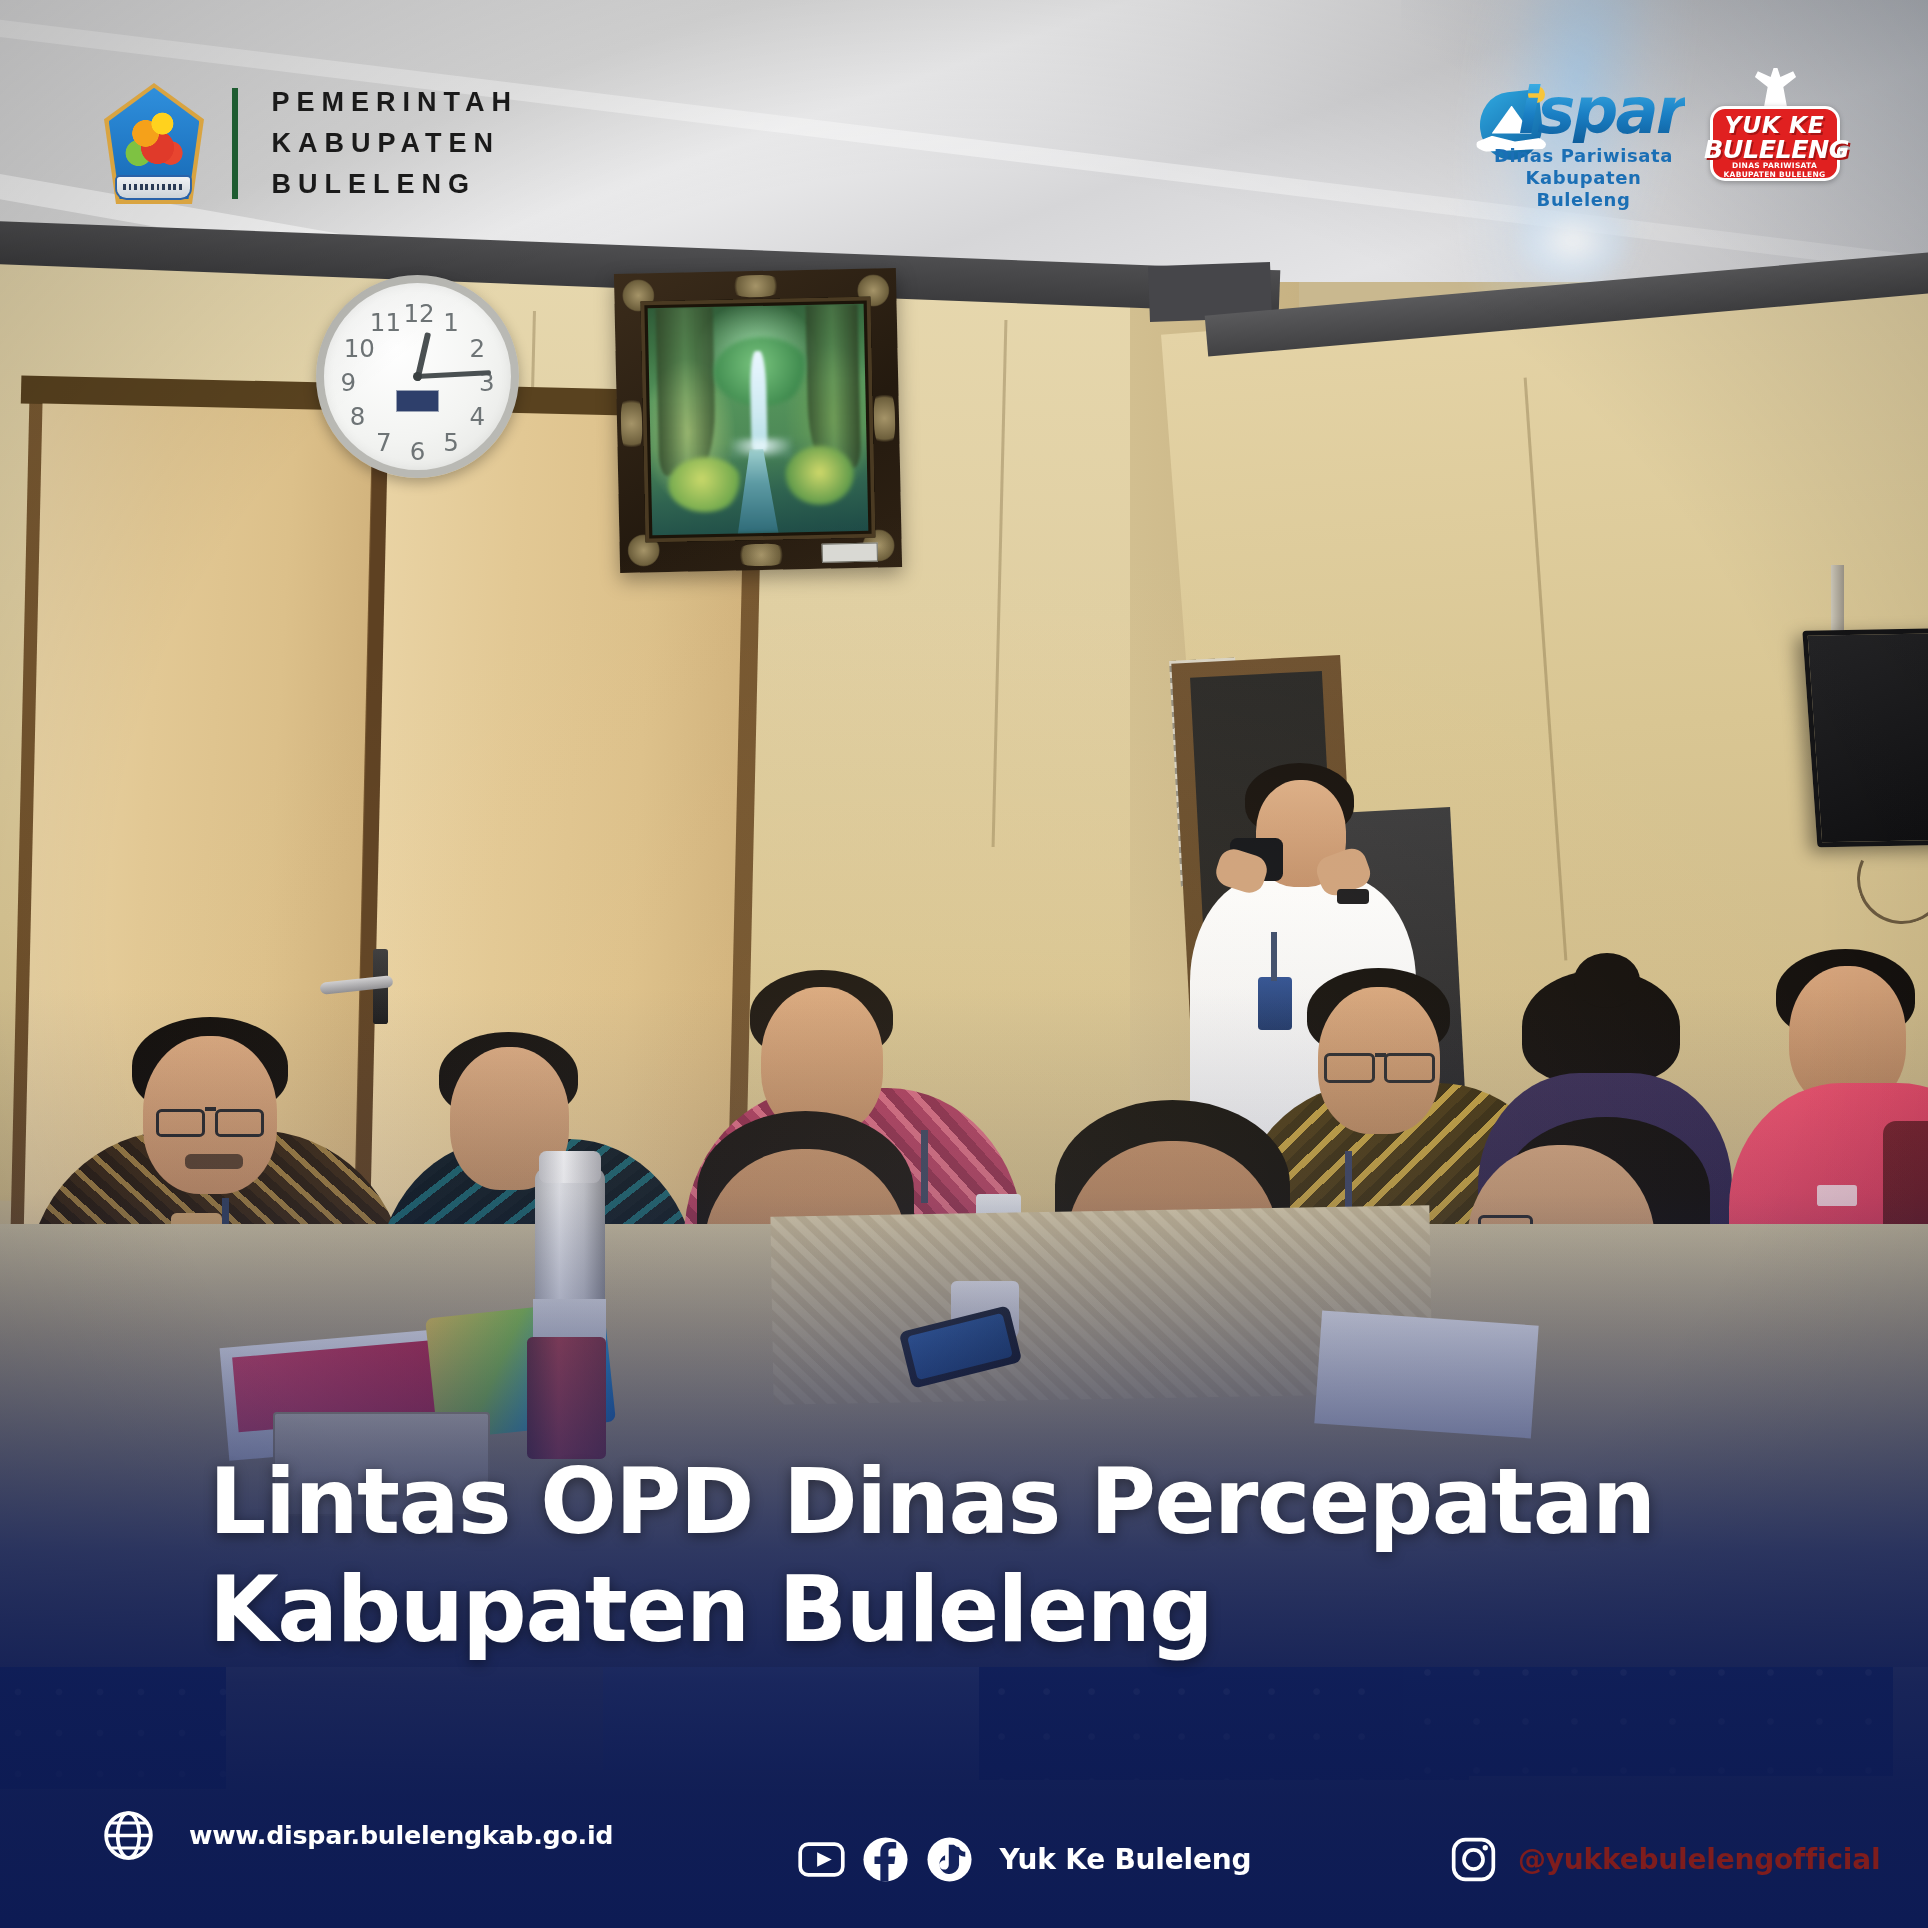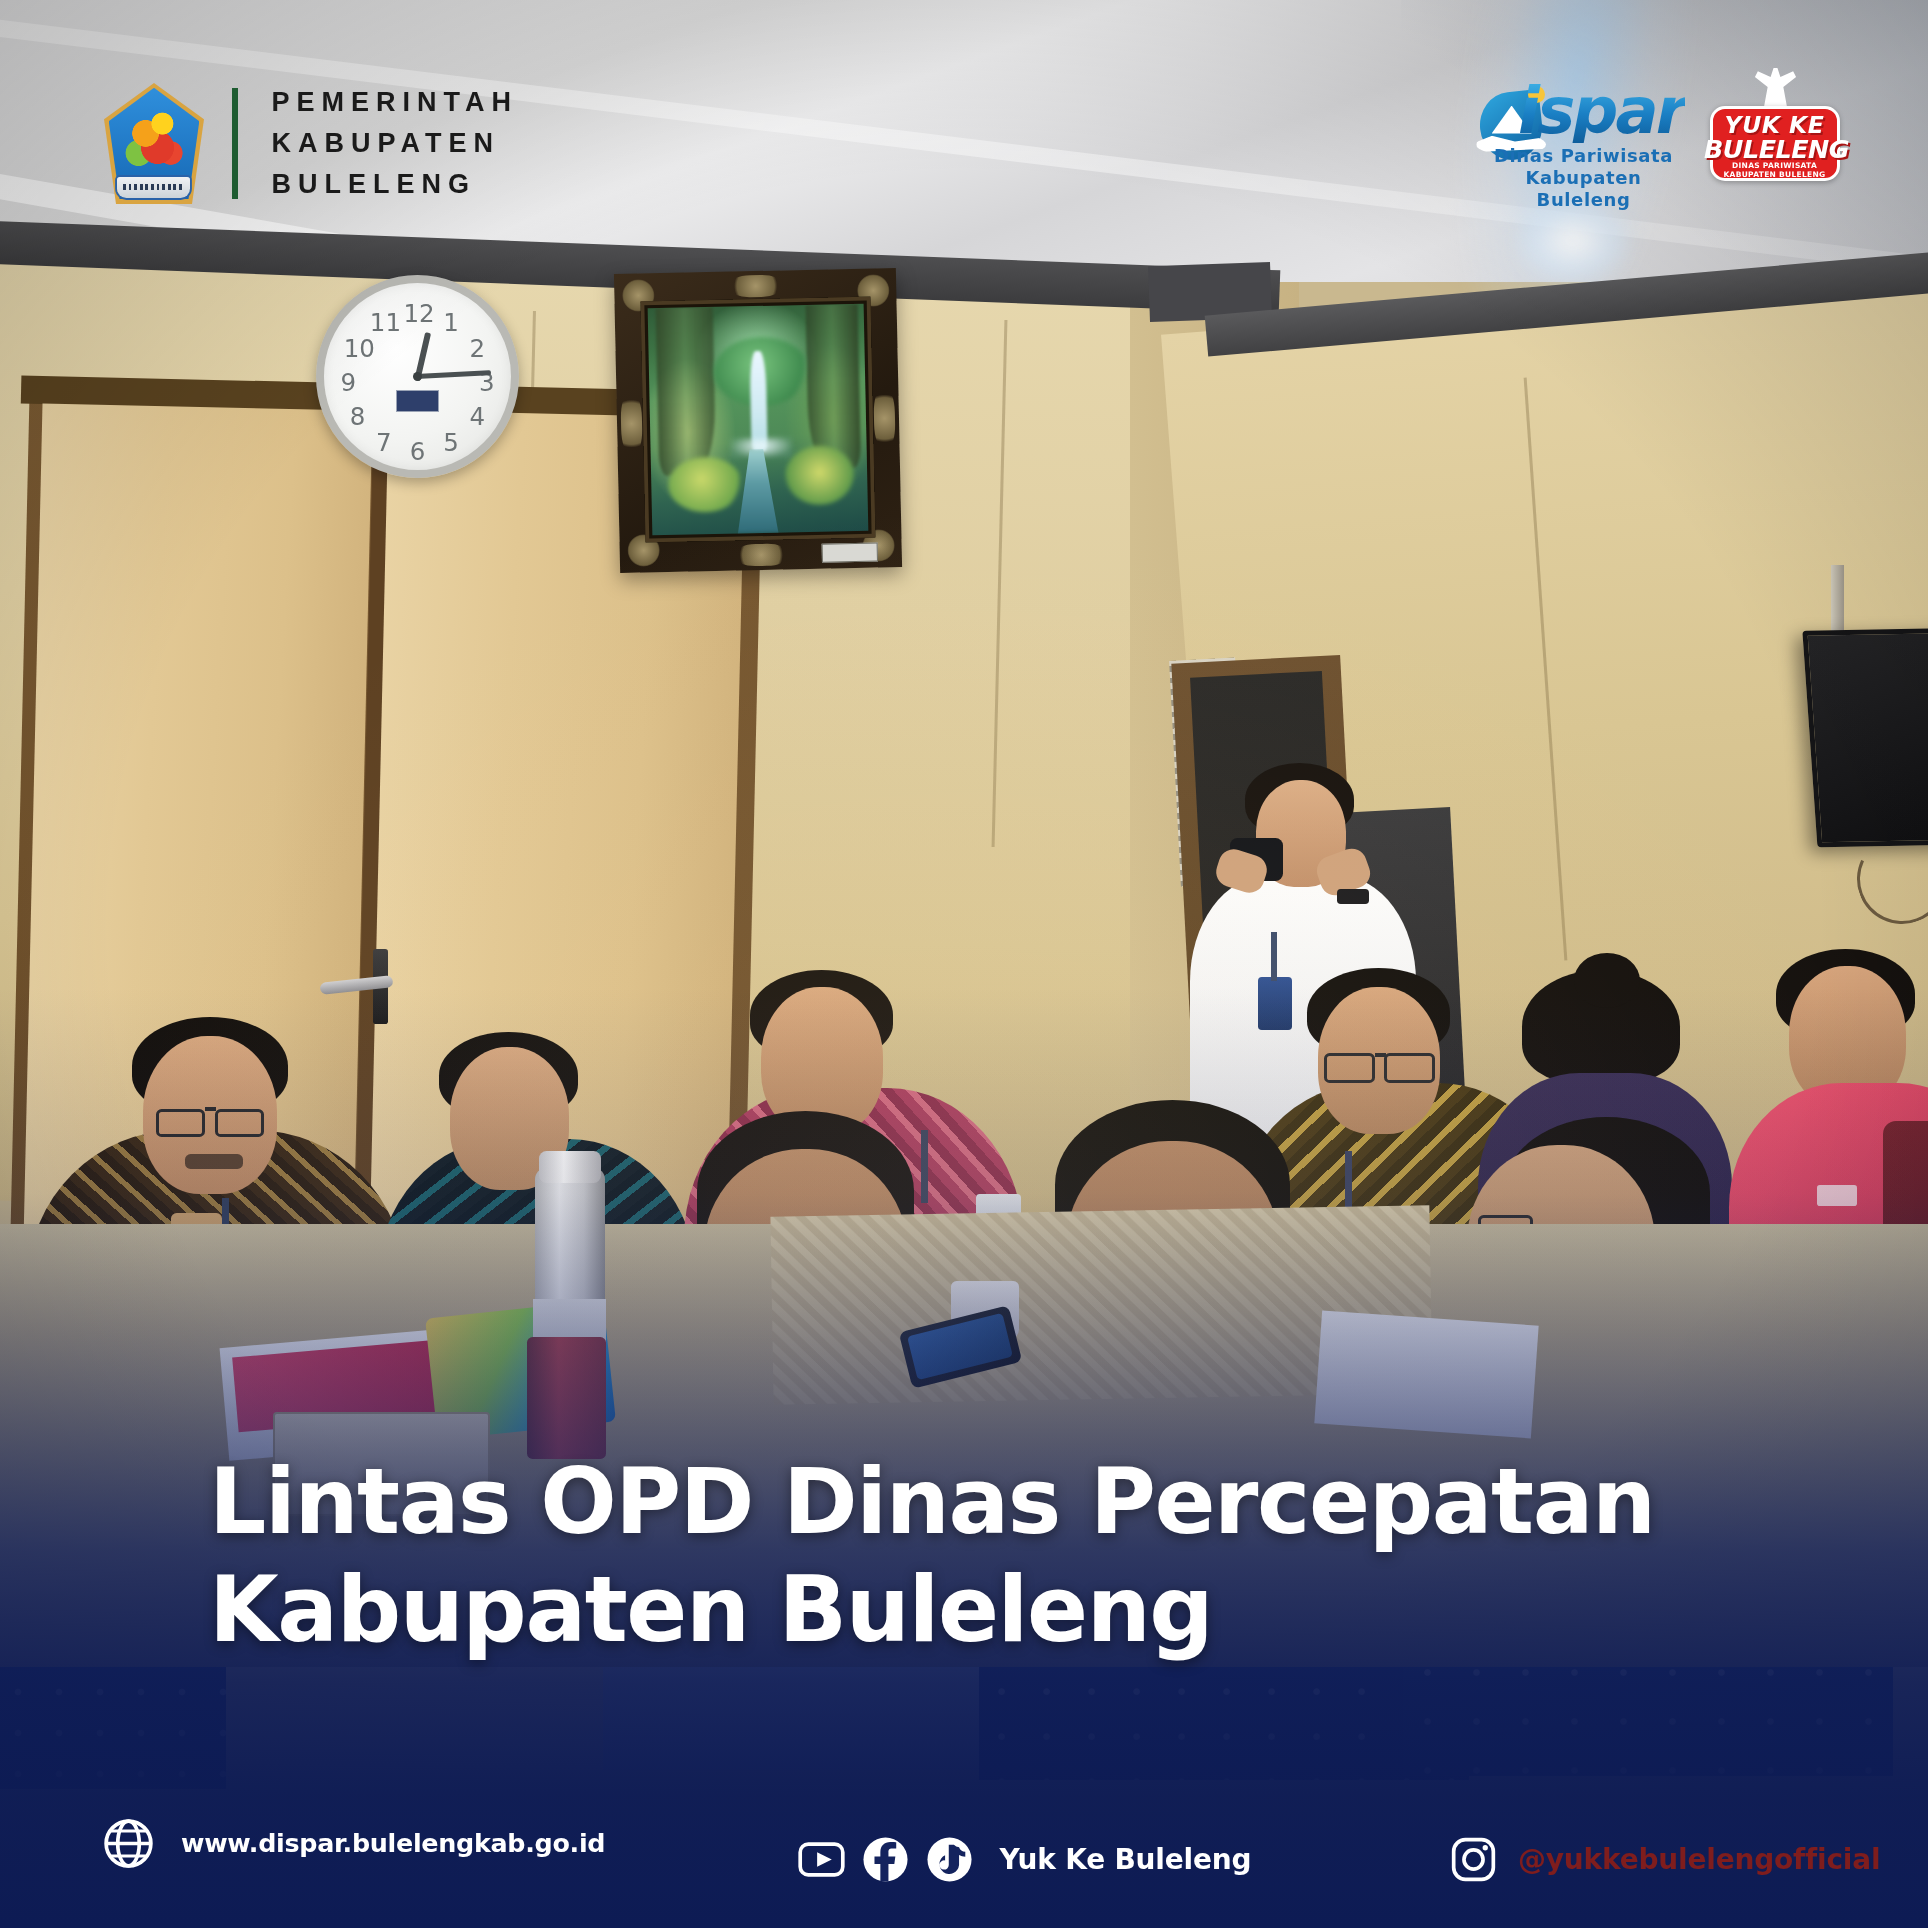--- a/index.html
+++ b/index.html
@@ -459,21 +459,21 @@
     letter-spacing:-1.4px;
     text-shadow:0 2.8px 13px rgba(0,0,0,.45);
   }
   .title span { display:block; }
 
   
   .footer {
     position:absolute; left:0; bottom:0; width:1928px; height:158px;
     display:flex; align-items:center;
   }
-  .f-web { position:absolute; left:102px; top:47px; display:flex; align-items:center; gap:26px; }
+  .f-web { position:absolute; left:102px; top:39px; display:flex; align-items:center; gap:34px; }
   .globe-icon { width:53px; height:53px; flex:none; }
   .f-urls { display:flex; flex-direction:column; gap:5.6px; }
   .f-url {
     color:#ffffff; font-family:"DejaVu Sans", sans-serif;
     font-weight:bold; font-size:25.4px; letter-spacing:-0.3px; line-height:1.12;
   }
   .f-social { position:absolute; left:798px; top:66px; display:flex; align-items:center; gap:17px; }
   .si { width:47px; height:47px; flex:none; }
   .f-sname {
     color:#ffffff; font-family:"DejaVu Sans", sans-serif; font-weight:bold;

